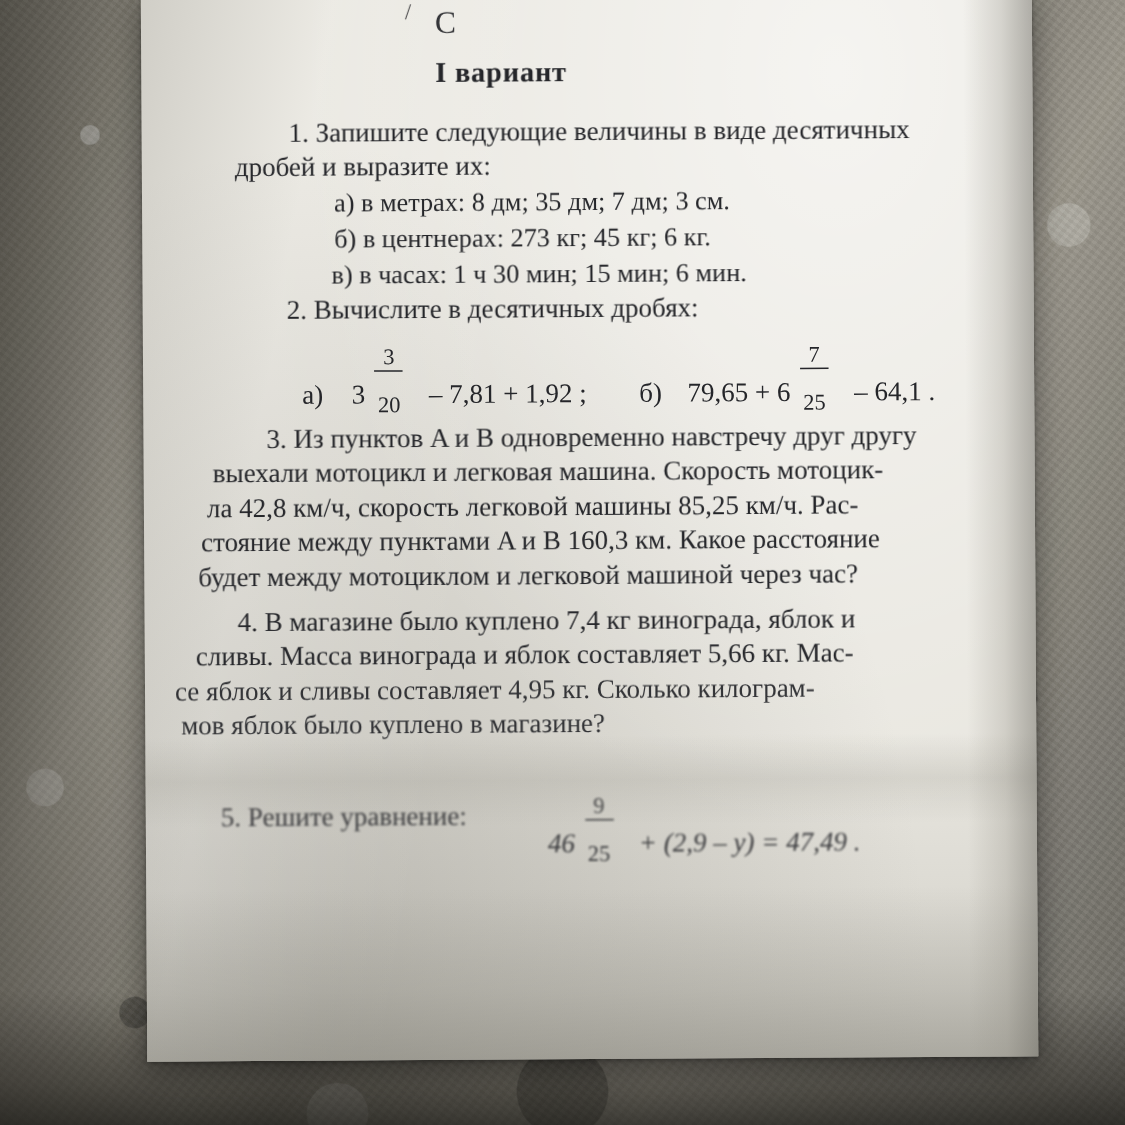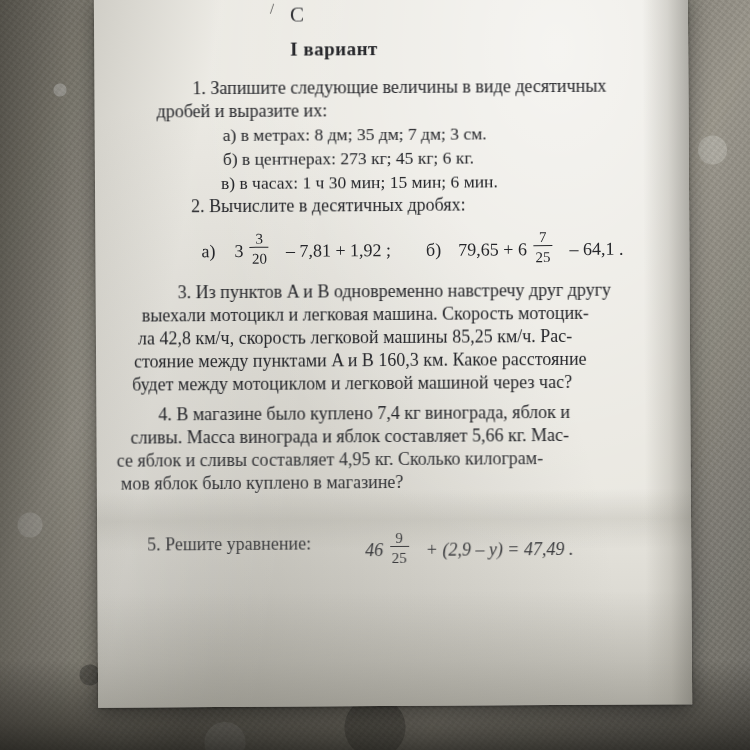--- a/index.html
+++ b/index.html
@@ -134,21 +134,21 @@
     display: inline-block;
     vertical-align: middle;
     text-align: center;
     font-size: 15px;
     line-height: 1.03;
     margin: 0 2px;
     position: relative;
     top: -1px;
   }
   .frac .num { display: block; padding: 0 2px; }
-  .frac .den { display: block; border-top: 1.4px solid #25262a; padding: 4px 2px; }
+  .frac .den { display: block; border-top: 1.4px solid #25262a; padding: 16px 2px; }
 
   .italic { font-style: italic; }
 
   
   .soft1 { filter: blur(0.22px); }
   .soft2 { filter: blur(0.45px); opacity: 0.93; }
   .soft3 { filter: blur(0.7px); opacity: 0.88; }
 
   .shadow-band {
     position: absolute;

